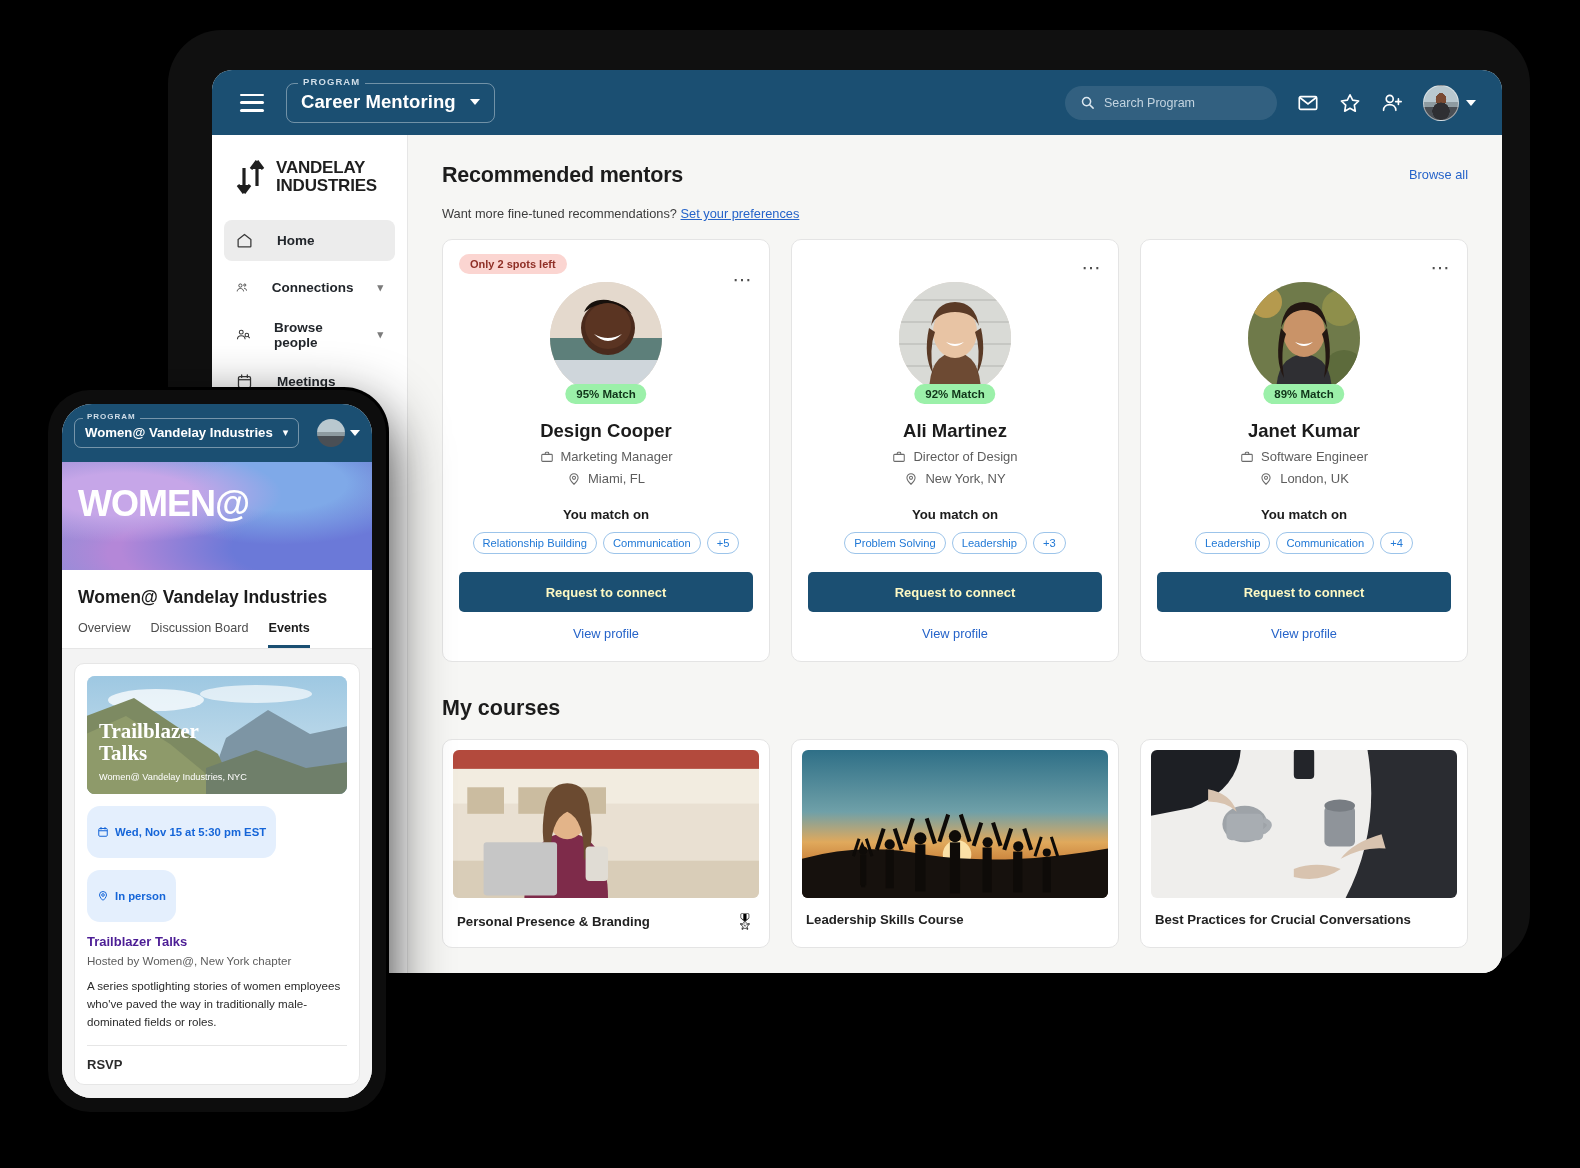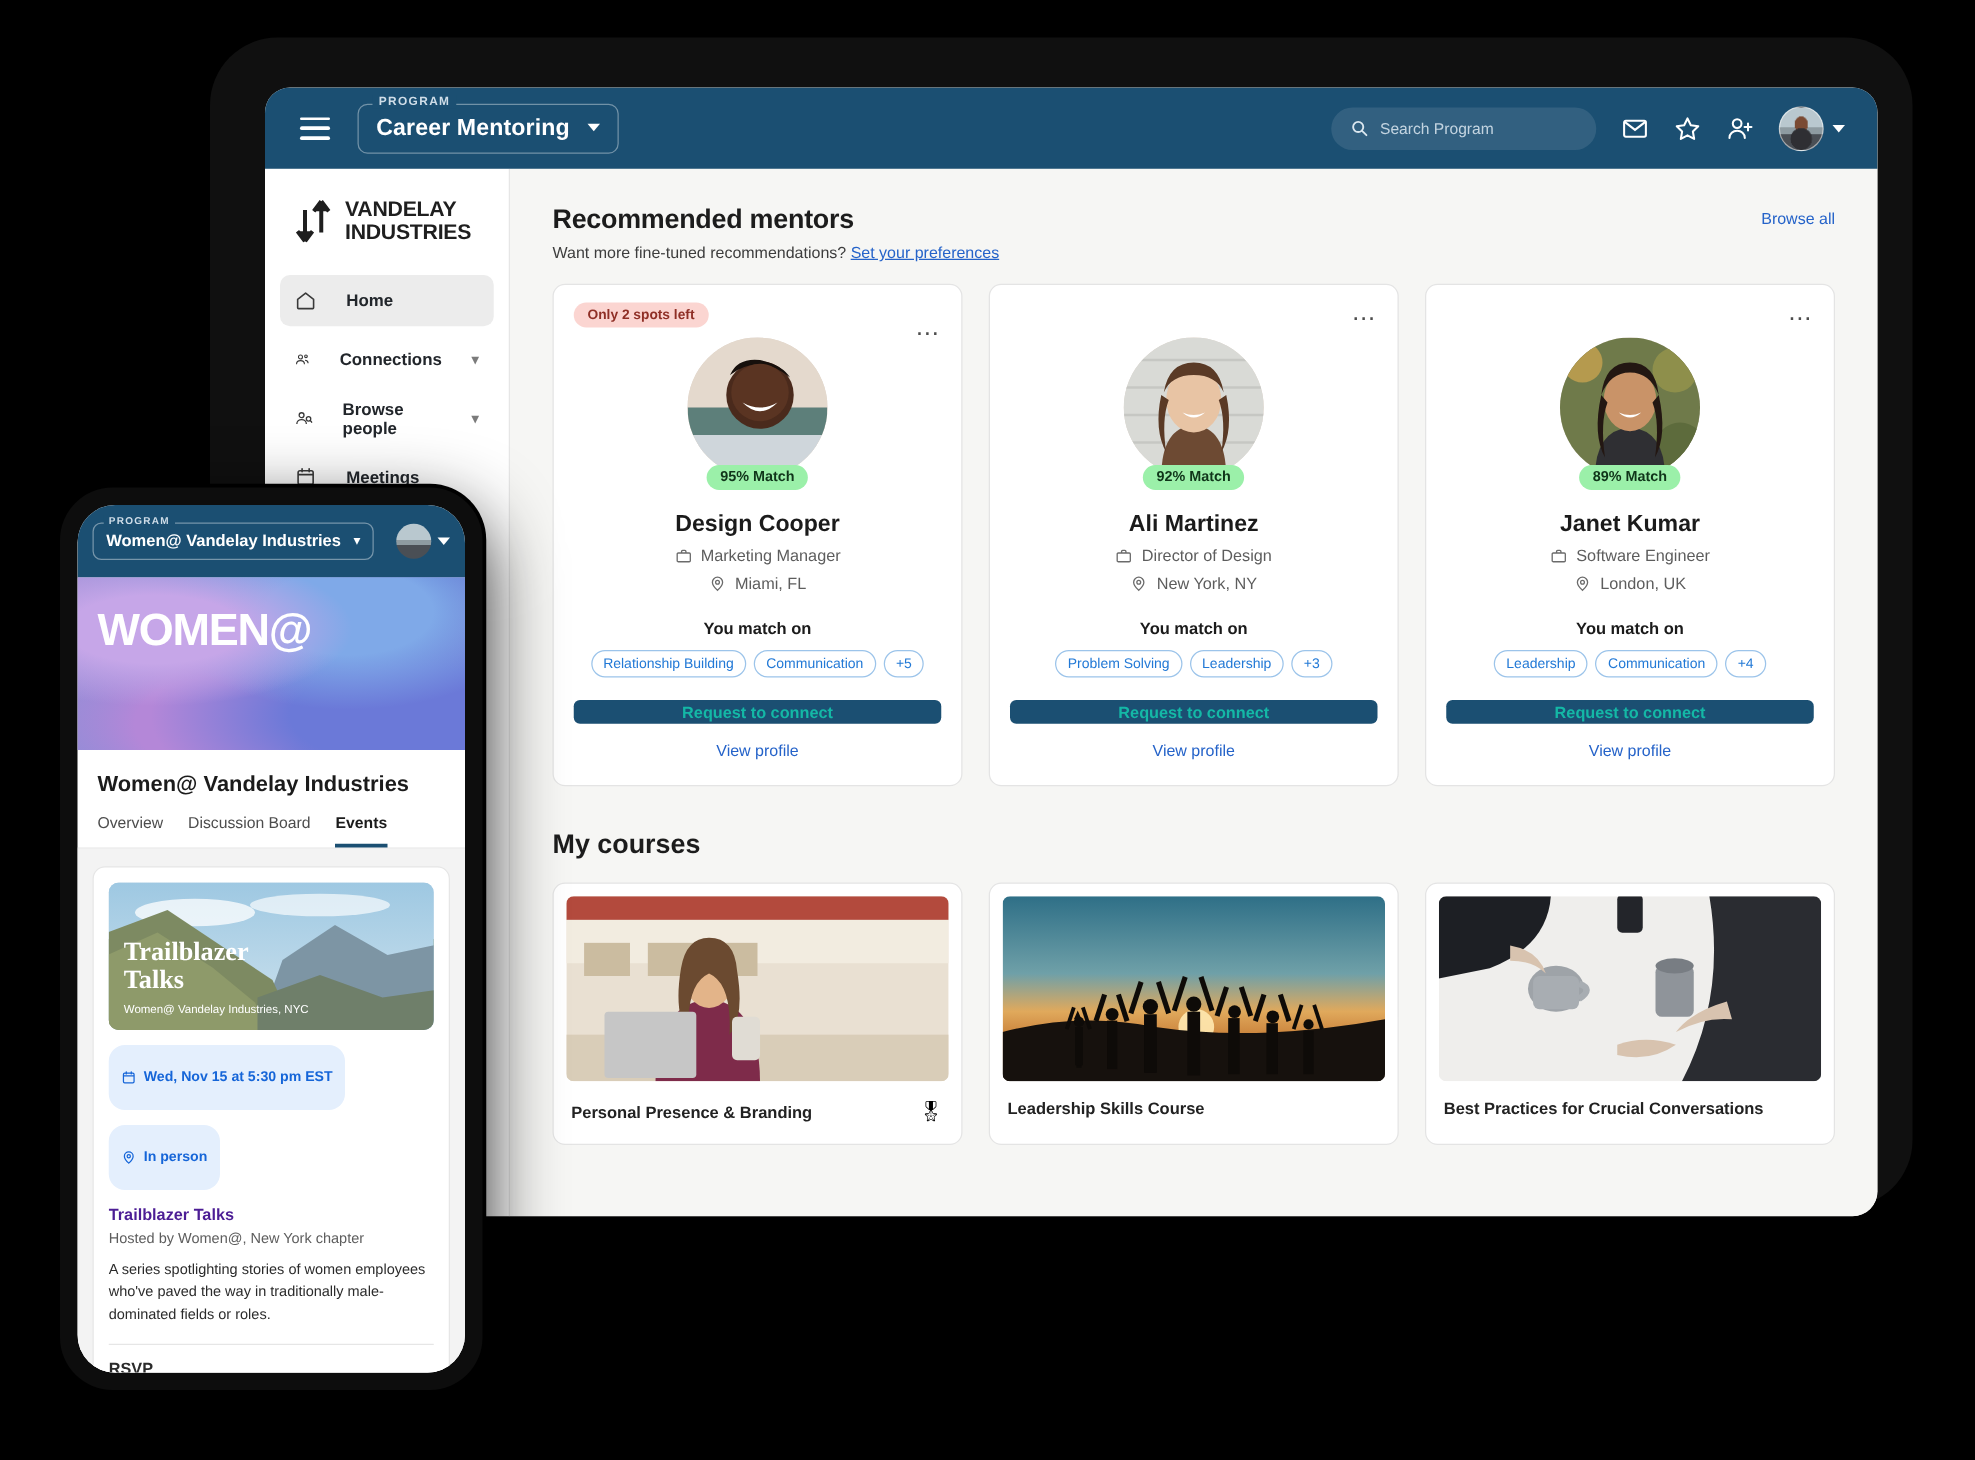--- a/index.html
+++ b/index.html
@@ -82,21 +82,21 @@
     height: 41px; padding: 4px 12px; border-radius: 8px;
     font-size: 13.5px; color:#22262b; font-weight:600; margin-bottom: 6px;
     cursor:pointer;
   }
   .nav-item.active { background:#ececec; }
   .nav-chev { margin-left:auto; color:#7b7b7b; font-size:11px; }
 
   .content { flex:1; background:#f6f6f4; padding: 28px 34px 0 34px; overflow:hidden;}
   .sec-head { display:flex; align-items:flex-start;}
   .sec-title { font-size:21.5px; font-weight:800; color:#1c1c1c; letter-spacing:-.2px;}
-  .sec-sub { font-size:12.8px; color:#3d3d3d; margin-top:6px;}
+  .sec-sub { font-size:12.8px; color:#3d3d3d; margin-top:18px;}
   .link { color:#2563c9; text-decoration:underline; cursor:pointer;}
   .browse-all { margin-left:auto; font-size:12.8px; color:#2563c9; cursor:pointer; padding-top:4px;}
 
   .cards { display:flex; gap: 21px; margin-top: 18px;}
   .card {
     flex:1; background:#fff; border:1px solid #e4e4e4; border-radius:10px;
     padding: 14px 16px 20px 16px; position:relative;
     display:flex; flex-direction:column; align-items:center;
   }
   .card-top { display:flex; width:100%; align-items:flex-start; height:22px;flex-direction:column;}
@@ -114,22 +114,22 @@
   }
   .m-name { font-size:18.5px; font-weight:700; color:#1b1b1b; margin-top:26px;}
   .m-row { display:flex; align-items:center; gap:7px; margin-top:7px; color:#5d5d5d; font-size:13px;}
   .match-on { font-size:13.2px; font-weight:700; color:#1b1b1b; margin-top:21px;}
   .tags { display:flex; gap:6px; margin-top:10px; justify-content:center; flex-wrap:nowrap;}
   .tag {
     border:1px solid #9cc4ea; color:#2279d6; font-size:11.2px;
     padding: 4px 9px; border-radius: 11px; white-space:nowrap; cursor:pointer;
   }
   .btn-primary {
-    width:100%; background:#1b4f72; color:#14b8a6; border:none; border-radius:5px;
-    height:19px; font-size:13px; font-weight:700; margin-top:18px; cursor:pointer;
+    width:100%; background:#1b4f72; color:#fef9c3; border:none; border-radius:5px;
+    height:40px; font-size:13px; font-weight:700; margin-top:18px; cursor:pointer;
     font-family:"Liberation Sans", sans-serif;
   }
   .view-profile { margin-top:14px; font-size:12.8px; color:#2563c9; cursor:pointer;}
 
   .sec-title2 { font-size:21.5px; font-weight:800; color:#1c1c1c; margin-top:34px;}
   .courses { display:flex; gap:21px; margin-top:18px;}
   .course {
     flex:1; background:#fff; border:1px solid #e4e4e4; border-radius:10px;
     padding: 10px 10px 0 10px; cursor:pointer;
   }
@@ -155,21 +155,21 @@
     padding: 6px 10px 7px 10px; position:relative; display:flex; align-items:center; gap:10px;
     cursor:pointer;
   }
   .p-label { position:absolute; top:-7px; left:8px; background:#1b4f72; padding:0 4px;
     font-size:8px; letter-spacing:1px; color:#cfdde8; font-weight:600;}
   .p-value { color:#fff; font-size:13.2px; font-weight:700;}
   .p-chev { color:#fff; font-size:11px; }
   .p-avatar-wrap { margin-left:auto; display:flex; align-items:center; gap:5px; cursor:pointer;}
   .p-avatar { width:28px;height:28px;border-radius:50%; overflow:hidden;
     background: linear-gradient(#b9c8cf 0 46%, #8e9ba1 46% 62%, #4a4f55 62% 100%); }
-  .p-banner { height:138px; position:relative; overflow:hidden;
+  .p-banner { height:108px; position:relative; overflow:hidden;
     background:
       radial-gradient(ellipse at 20% 30%, #c6a6e8 0 20%, transparent 45%),
       radial-gradient(ellipse at 70% 20%, #7fa9e8 0 22%, transparent 50%),
       radial-gradient(ellipse at 85% 80%, #6b79d8 0 25%, transparent 55%),
       radial-gradient(ellipse at 35% 85%, #b487d8 0 22%, transparent 52%),
       linear-gradient(120deg,#9d8fd6 0%, #6f8fd8 40%, #4a63c9 70%, #8f7fd0 100%);
   }
   .p-banner-text { position:absolute; left:16px; top:24px; color:#fff;
     font-size:36px; font-weight:900; letter-spacing:-1px; line-height:1; }
   .p-title { font-size:17.5px; font-weight:800; color:#1b1b1b; padding: 17px 16px 0 16px;}

